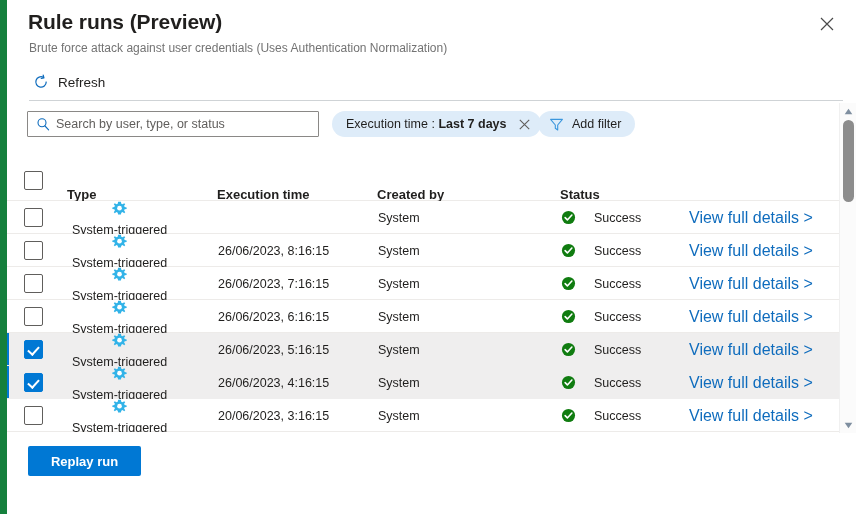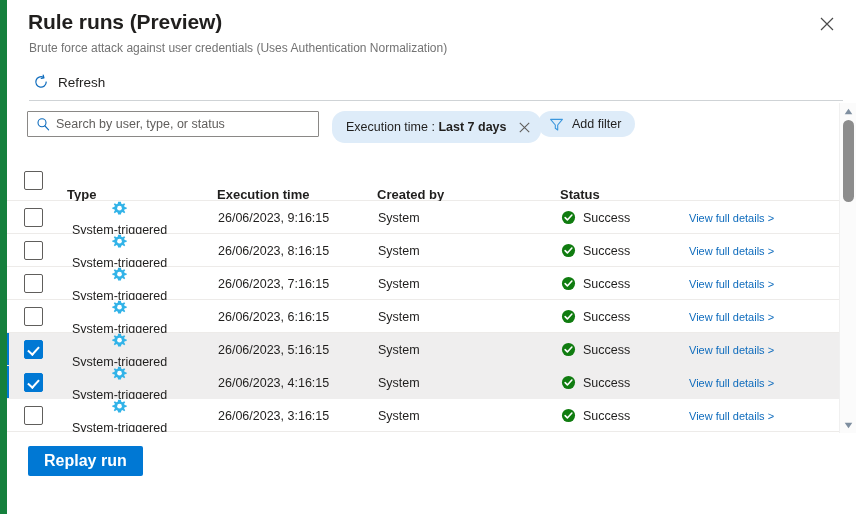--- a/index.html
+++ b/index.html
@@ -135,21 +135,21 @@
     color: #323130;
     width: 240px;
     padding: 0;
   }
   .search-input::placeholder { color: #605e5c; opacity: 1; }
 
   .filter-pill {
     position: absolute;
     left: 325px;
     top: 0;
-    height: 32px;
+    height: 26px;
     display: flex;
     align-items: center;
     background: #deecf9;
     border-radius: 13px;
     padding: 0 5px 0 14px;
     cursor: pointer;
     box-sizing: border-box;
   }
   .filter-pill-text {
     font-size: 12.5px;
@@ -275,26 +275,26 @@
     display: flex;
     align-items: center;
     font-size: 12.5px;
     color: #201f1e;
     white-space: nowrap;
   }
   .cell-cb    { left: 17px; }
   .cell-type  { left: 65px; gap: 7px; flex-direction: column; }
   .cell-exec  { left: 211px; }
   .cell-created { left: 371px; }
-  .cell-status{ left: 554px; gap: 7px; }
+  .cell-status{ left: 554px; gap: 18px; }
   .cell-link  { left: 682px; }
 
   .link {
     color: #0f6cbd;
-    font-size: 11px;
+    font-size: 16px;
     text-decoration: none;
     cursor: pointer;
     white-space: nowrap;
   }
 
   .gear-icon, .success-icon { display: block; flex: none; }
 
   
   .footer {
     position: absolute;
@@ -307,21 +307,21 @@
   .replay-btn {
     position: absolute;
     left: 21px;
     top: 14px;
     height: 30px;
     min-width: 113px;
     background: #0078d4;
     color: #ffffff;
     border: none;
     font-family: "Liberation Sans", sans-serif;
-    font-size: 16px;
+    font-size: 13px;
     font-weight: 600;
     cursor: pointer;
     border-radius: 2px;
     padding: 0 16px;
   }
 
   
   .scrollbar {
     position: absolute;
     right: 0;
@@ -421,21 +421,20 @@
           <div class="cell cell-cb">
             <span class="cb"></span>
           </div>
           <div class="cell cell-type">
             <svg class="gear-icon" width="15" height="15" viewBox="0 0 16 16">
               <path fill="#32b3e8" d="M8 0.8 L9.5 0.8 L9.9 2.9 L11.3 3.5 L13 2.3 L14.1 3.4 L12.9 5.1 L13.5 6.5 L15.6 6.9 L15.6 8.4 L13.5 8.8 L12.9 10.2 L14.1 11.9 L13 13 L11.3 11.8 L9.9 12.4 L9.5 14.5 L8 14.5 L6.5 14.5 L6.1 12.4 L4.7 11.8 L3 13 L1.9 11.9 L3.1 10.2 L2.5 8.8 L0.4 8.4 L0.4 6.9 L2.5 6.5 L3.1 5.1 L1.9 3.4 L3 2.3 L4.7 3.5 L6.1 2.9 L6.5 0.8 Z"></path>
               <circle cx="8" cy="7.65" r="2.5" fill="#ffffff"></circle>
             </svg>
             <span>System-triggered</span>
           </div>
-          <div class="cell cell-exec">26/06/2023, 9:16:15</div>
           <div class="cell cell-created">System</div>
           <div class="cell cell-status">
             <svg class="success-icon" width="15" height="15" viewBox="0 0 16 16">
               <circle cx="8" cy="8" r="7" fill="#107c10"></circle>
               <path d="M4.4 8.2 L6.8 10.6 L11.6 5.4" stroke="#ffffff" stroke-width="1.7" fill="none" stroke-linecap="round" stroke-linejoin="round"></path>
             </svg>
             <span>Success</span>
           </div>
           <div class="cell cell-link">
             <a class="link">View full details &gt;</a>
@@ -565,21 +564,21 @@
           <div class="cell cell-cb">
             <span class="cb"></span>
           </div>
           <div class="cell cell-type">
             <svg class="gear-icon" width="15" height="15" viewBox="0 0 16 16">
               <path fill="#32b3e8" d="M8 0.8 L9.5 0.8 L9.9 2.9 L11.3 3.5 L13 2.3 L14.1 3.4 L12.9 5.1 L13.5 6.5 L15.6 6.9 L15.6 8.4 L13.5 8.8 L12.9 10.2 L14.1 11.9 L13 13 L11.3 11.8 L9.9 12.4 L9.5 14.5 L8 14.5 L6.5 14.5 L6.1 12.4 L4.7 11.8 L3 13 L1.9 11.9 L3.1 10.2 L2.5 8.8 L0.4 8.4 L0.4 6.9 L2.5 6.5 L3.1 5.1 L1.9 3.4 L3 2.3 L4.7 3.5 L6.1 2.9 L6.5 0.8 Z"></path>
               <circle cx="8" cy="7.65" r="2.5" fill="#ffffff"></circle>
             </svg>
             <span>System-triggered</span>
           </div>
-          <div class="cell cell-exec">26/06/2023, 3:16:15</div>
+          <div class="cell cell-exec">20/06/2023, 3:16:15</div>
           <div class="cell cell-created">System</div>
           <div class="cell cell-status">
             <svg class="success-icon" width="15" height="15" viewBox="0 0 16 16">
               <circle cx="8" cy="8" r="7" fill="#107c10"></circle>
               <path d="M4.4 8.2 L6.8 10.6 L11.6 5.4" stroke="#ffffff" stroke-width="1.7" fill="none" stroke-linecap="round" stroke-linejoin="round"></path>
             </svg>
             <span>Success</span>
           </div>
           <div class="cell cell-link">
             <a class="link">View full details &gt;</a>

